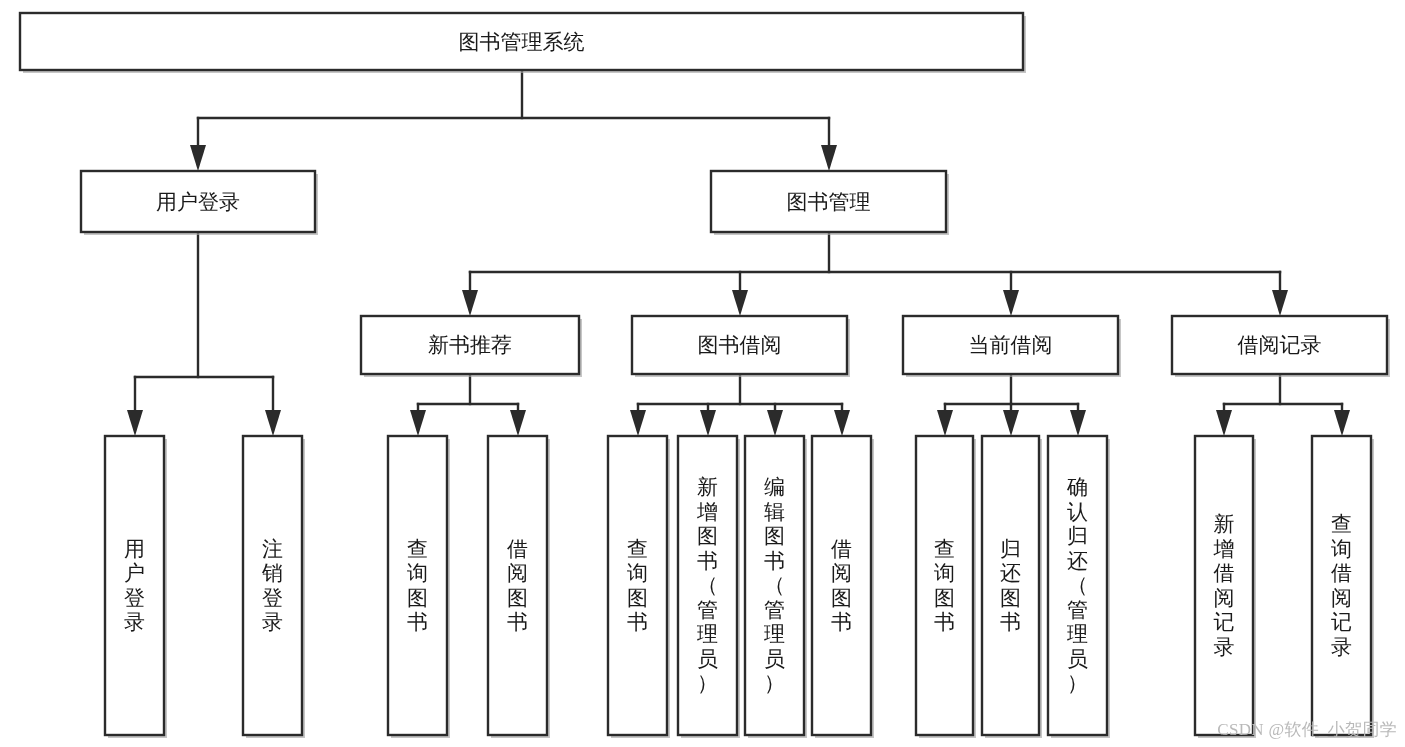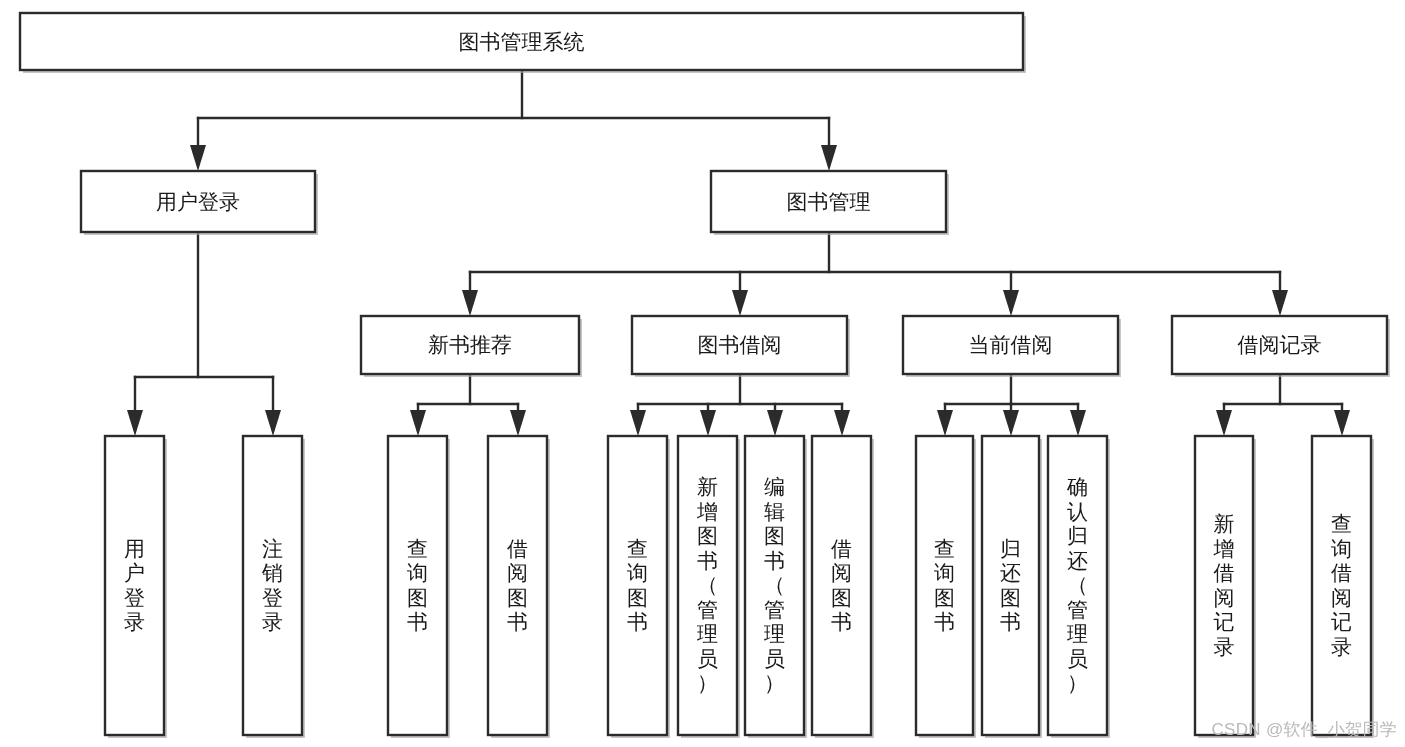--- a/index.html
+++ b/index.html
@@ -58,21 +58,21 @@
     fill: #1a1a1a;
     font-family: "DejaVu Sans", "Liberation Sans", sans-serif;
     font-size: 21px;
     text-anchor: middle;
   }
   .watermark-text {
     position: absolute;
     right: 8px;
     bottom: 6px;
     color: #b9b9b9;
-    font-family: Liberation Sans, sans-serif;
+    font-family: Liberation Serif, serif;
     font-size: 17px;
     letter-spacing: 0.3px;
     white-space: nowrap;
     user-select: none;
   }
 </style>
 </head>
 <body>
 
 <div id="diagram-root">

